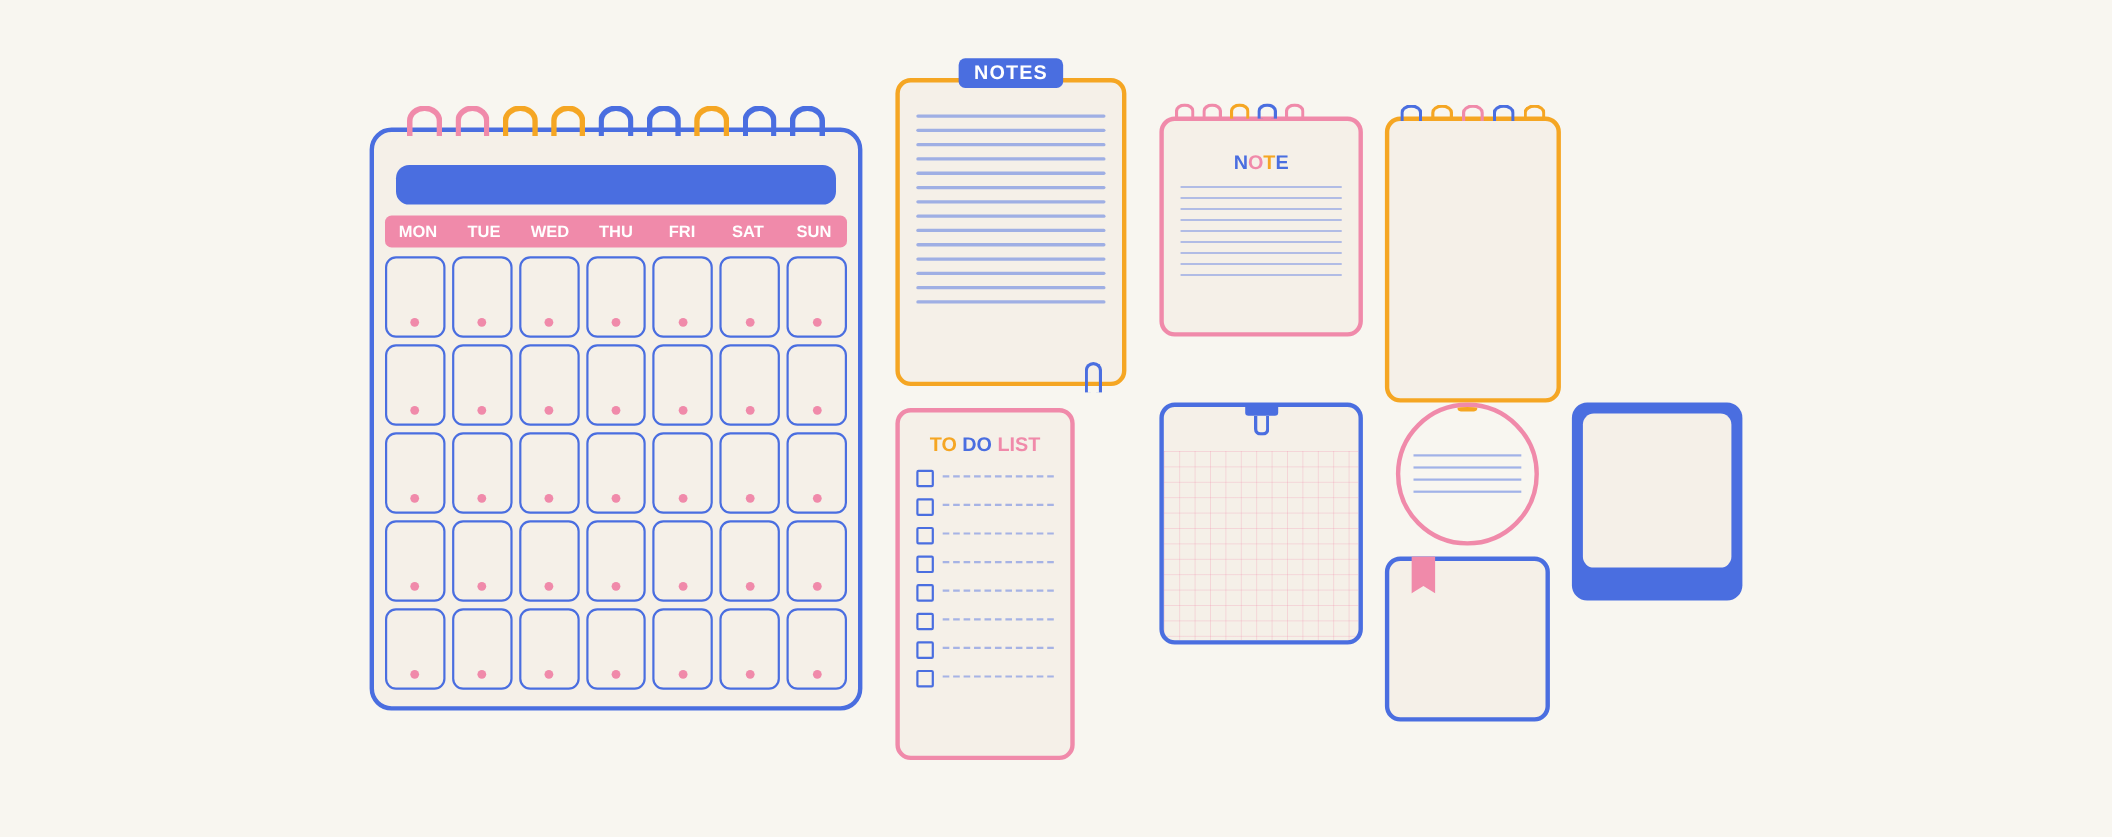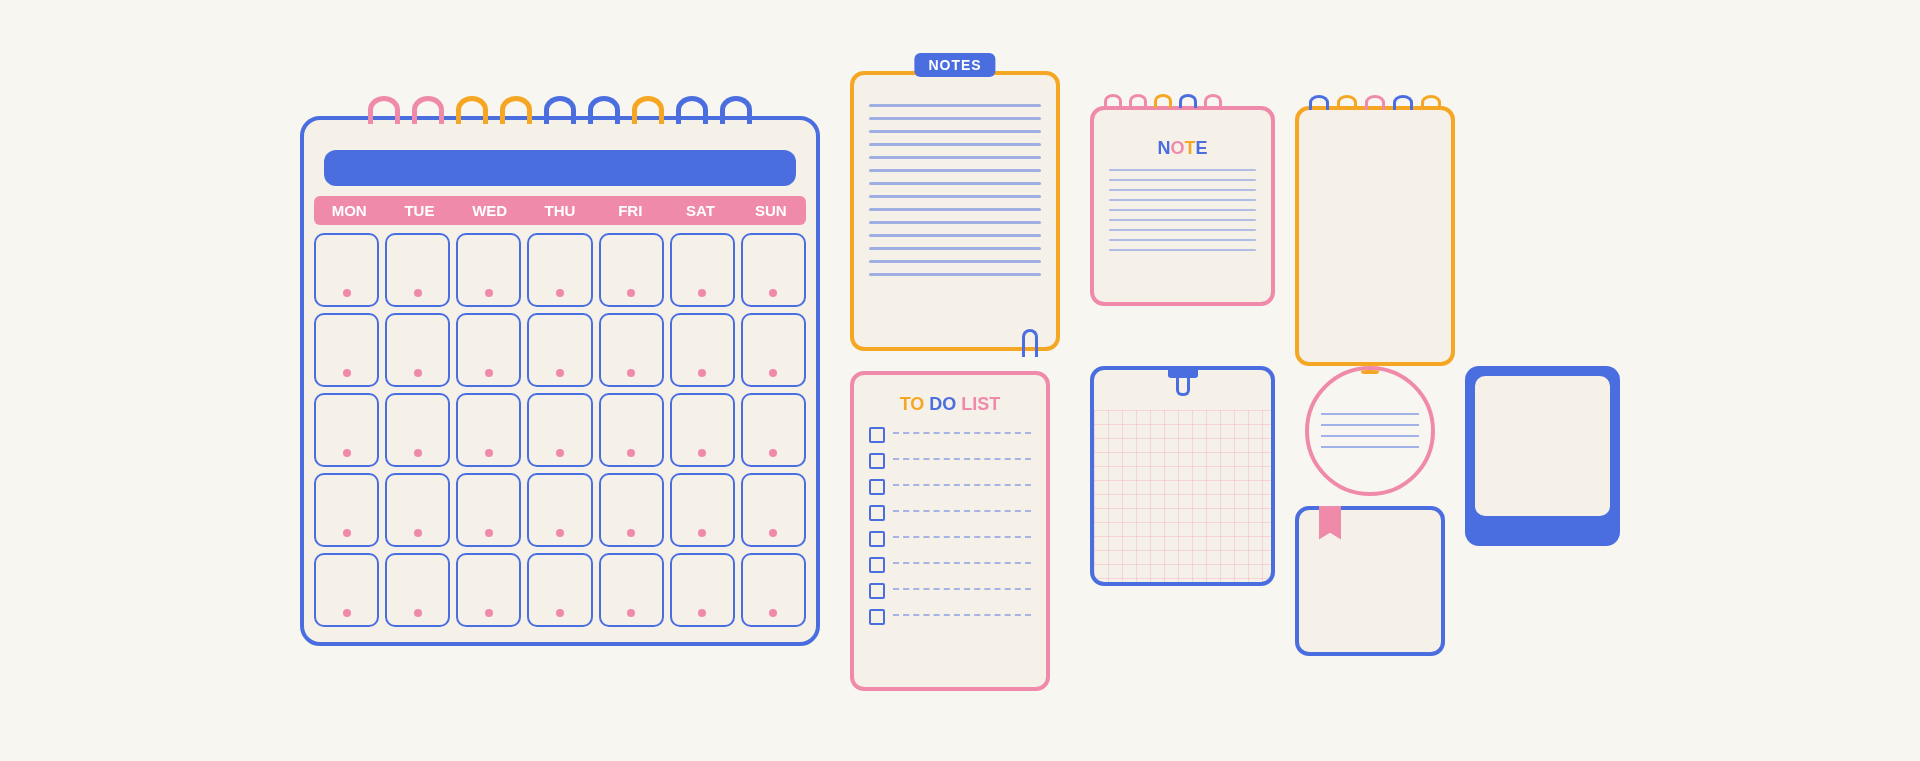--- a/index.html
+++ b/index.html
@@ -18,21 +18,21 @@
       align-items: center;
       gap: 30px;
       padding: 20px 40px;
     }
 
     
     .calendar {
       background: #f5f0e8;
       border: 4px solid #4a6ee0;
       border-radius: 20px;
-      width: 520px;
+      width: 448px;
       padding: 0 0 15px 0;
       position: relative;
     }
     .calendar-rings {
       display: flex;
       justify-content: center;
       gap: 12px;
       position: absolute;
       top: -24px;
       left: 30px;
@@ -152,21 +152,21 @@
       position: absolute;
       top: -22px;
       left: 50%;
       transform: translateX(-50%);
       background: #4a6ee0;
       border-radius: 6px;
       padding: 3px 14px;
     }
     .notes-tab-text {
       color: white;
-      font-size: 14px;
+      font-size: 18px;
       font-weight: bold;
       letter-spacing: 1px;
     }
     .notes-lines {
       display: flex;
       flex-direction: column;
       gap: 10px;
       margin-top: 8px;
     }
     .note-line {
@@ -256,21 +256,21 @@
       height: 38px;
       background: #4a6ee0;
       clip-path: polygon(0 0, 100% 0, 100% 100%, 50% 80%, 0 100%);
     }
 
     
     .todo-card {
       background: #f5f0e8;
       border: 4px solid #f08aaa;
       border-radius: 14px;
-      width: 200px;
+      width: 163px;
       padding: 15px 15px 32px;
       position: relative;
       min-height: 320px;
     }
     .todo-title {
       text-align: center;
       font-size: 18px;
       font-weight: bold;
       margin-bottom: 12px;
       margin-top: 4px;

